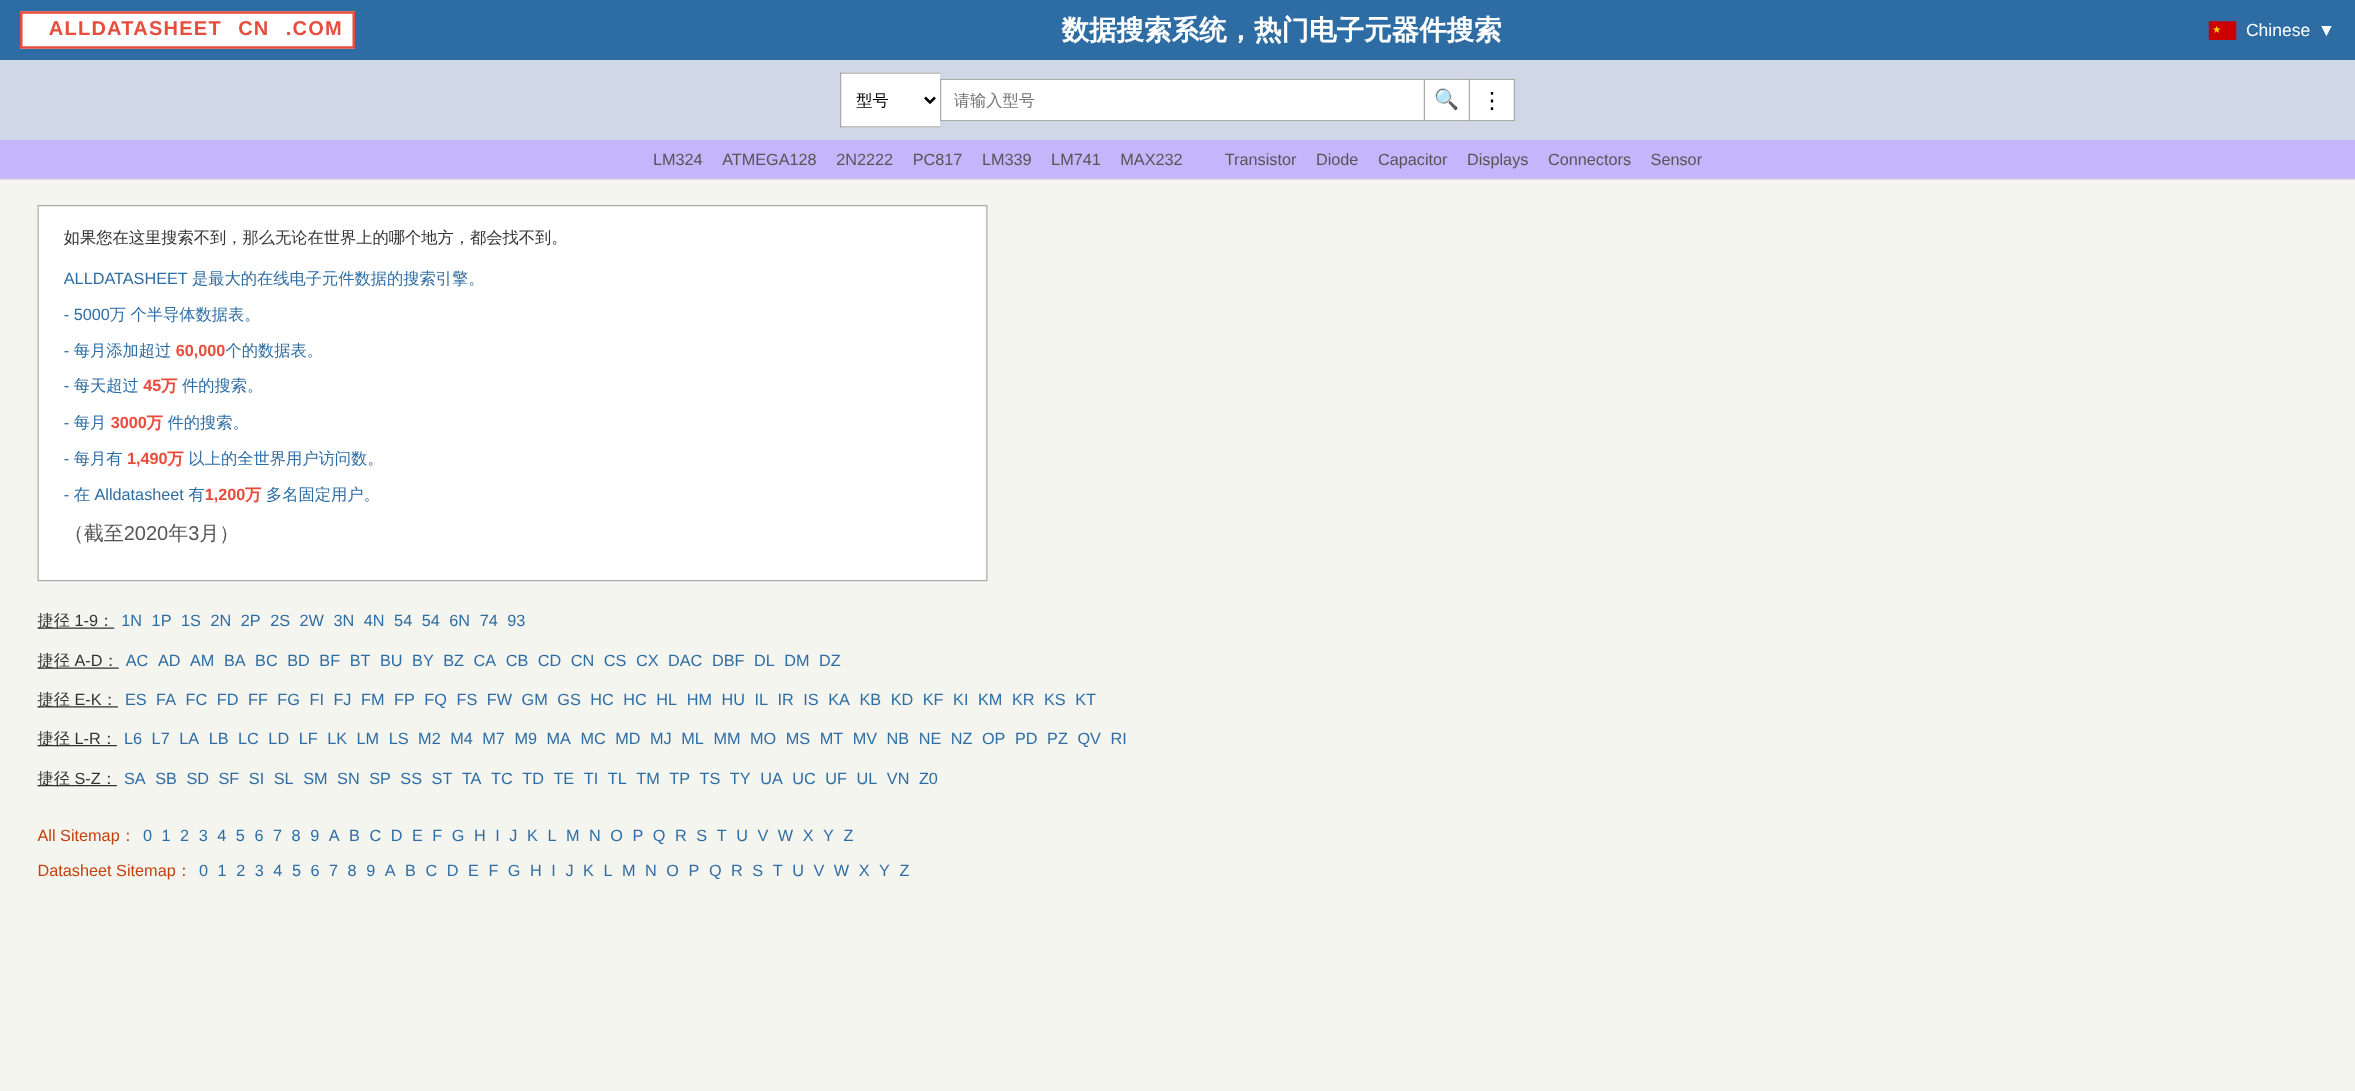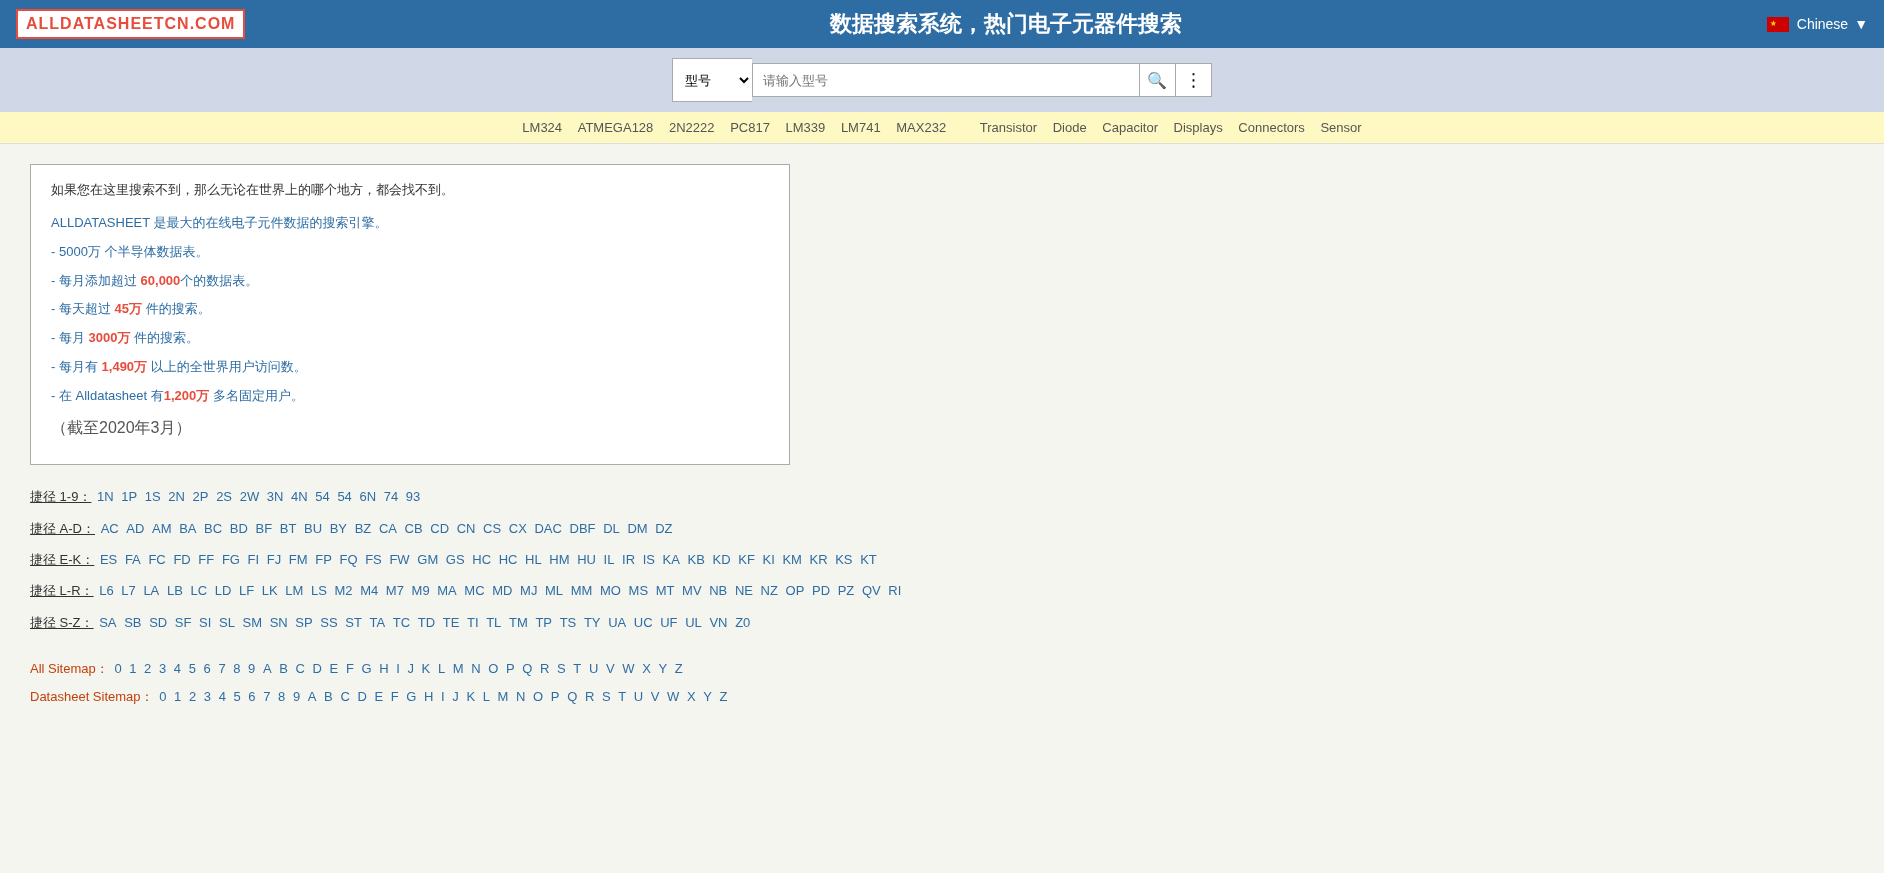--- a/index.html
+++ b/index.html
@@ -16,21 +16,21 @@
     }
     .logo {
       border: 2px solid #e74c3c;
       padding: 4px 8px;
       background: white;
       font-weight: bold;
       font-size: 16px;
       letter-spacing: 1px;
       color: #2e6da4;
     }
-    .logo span { color: #e74c3c; }
+    .logo span { color: #e74c3c; margin-left: 13px; }
     .header-title {
       color: white;
       font-size: 22px;
       font-weight: bold;
       flex: 1;
       text-align: center;
     }
     .lang-selector {
       display: flex;
       align-items: center;
@@ -86,21 +86,21 @@
       border-left: none;
       cursor: pointer;
       font-size: 18px;
       display: flex;
       align-items: center;
       justify-content: center;
     }
 
     
     .quick-links {
-      background: #fef9c3;
+      background: #c4b5fd;
       text-align: center;
       padding: 8px 0;
       border-bottom: 1px solid #ddd;
     }
     .quick-links a {
       color: #555;
       text-decoration: none;
       margin: 0 6px;
       font-size: 13px;
     }

